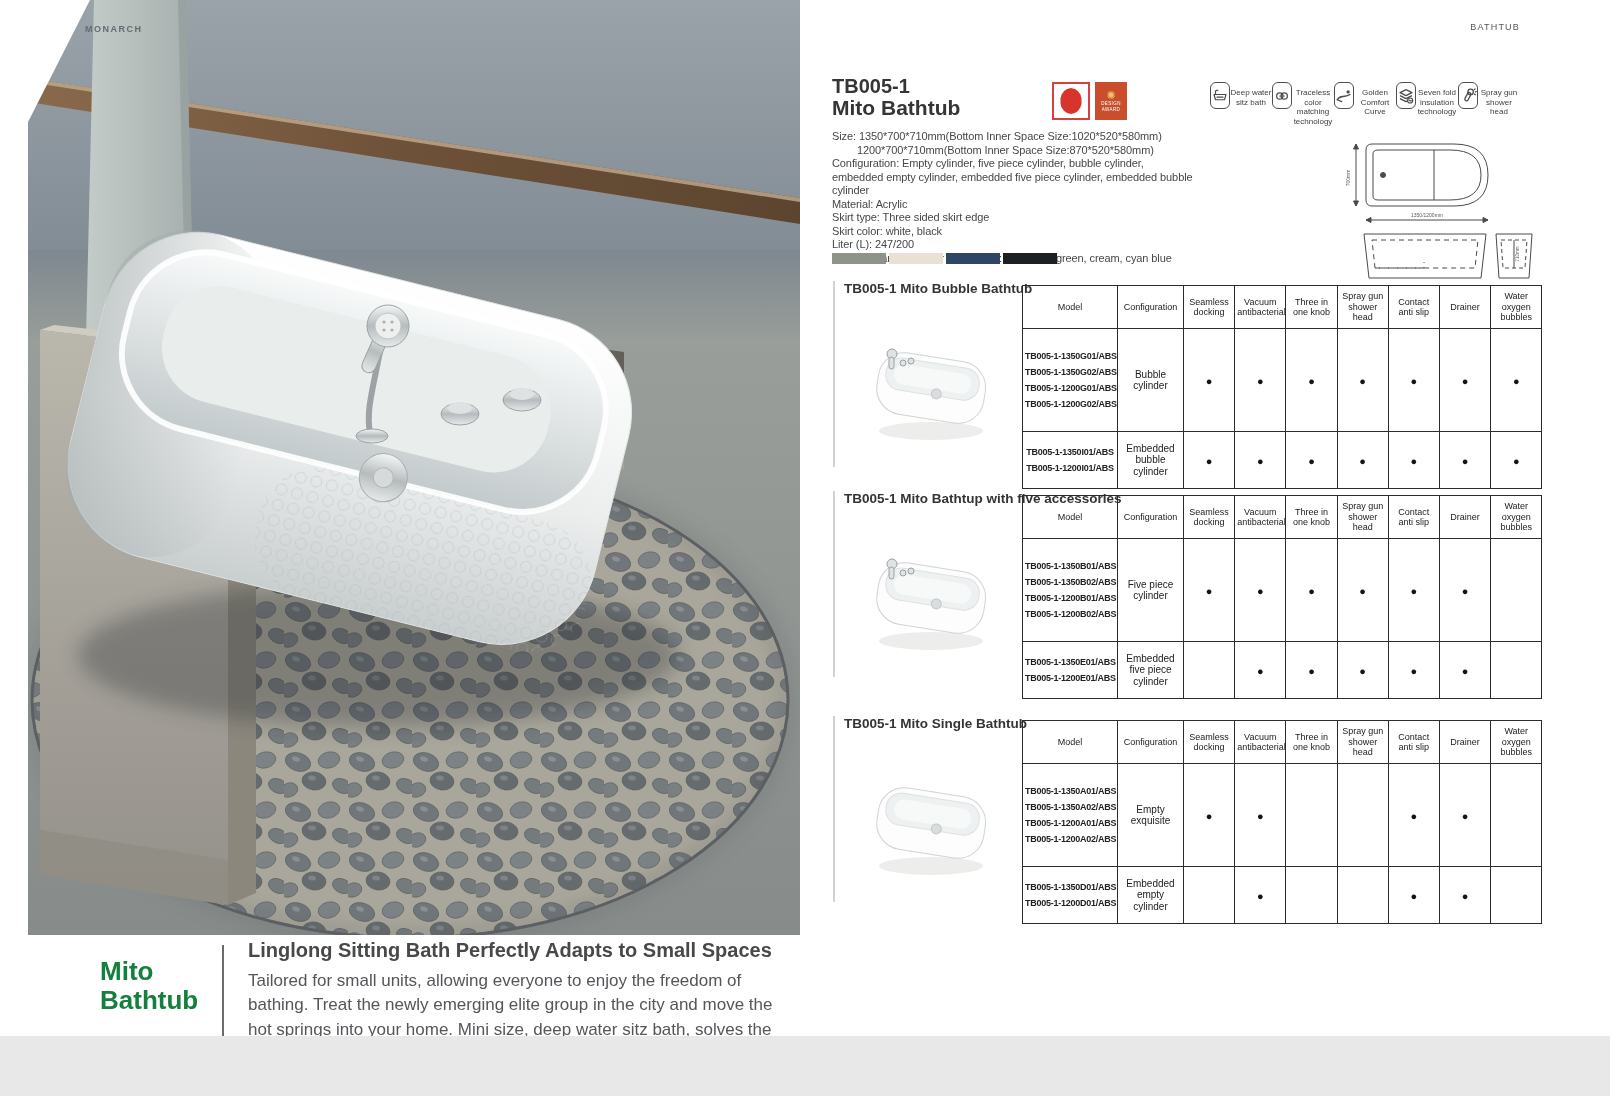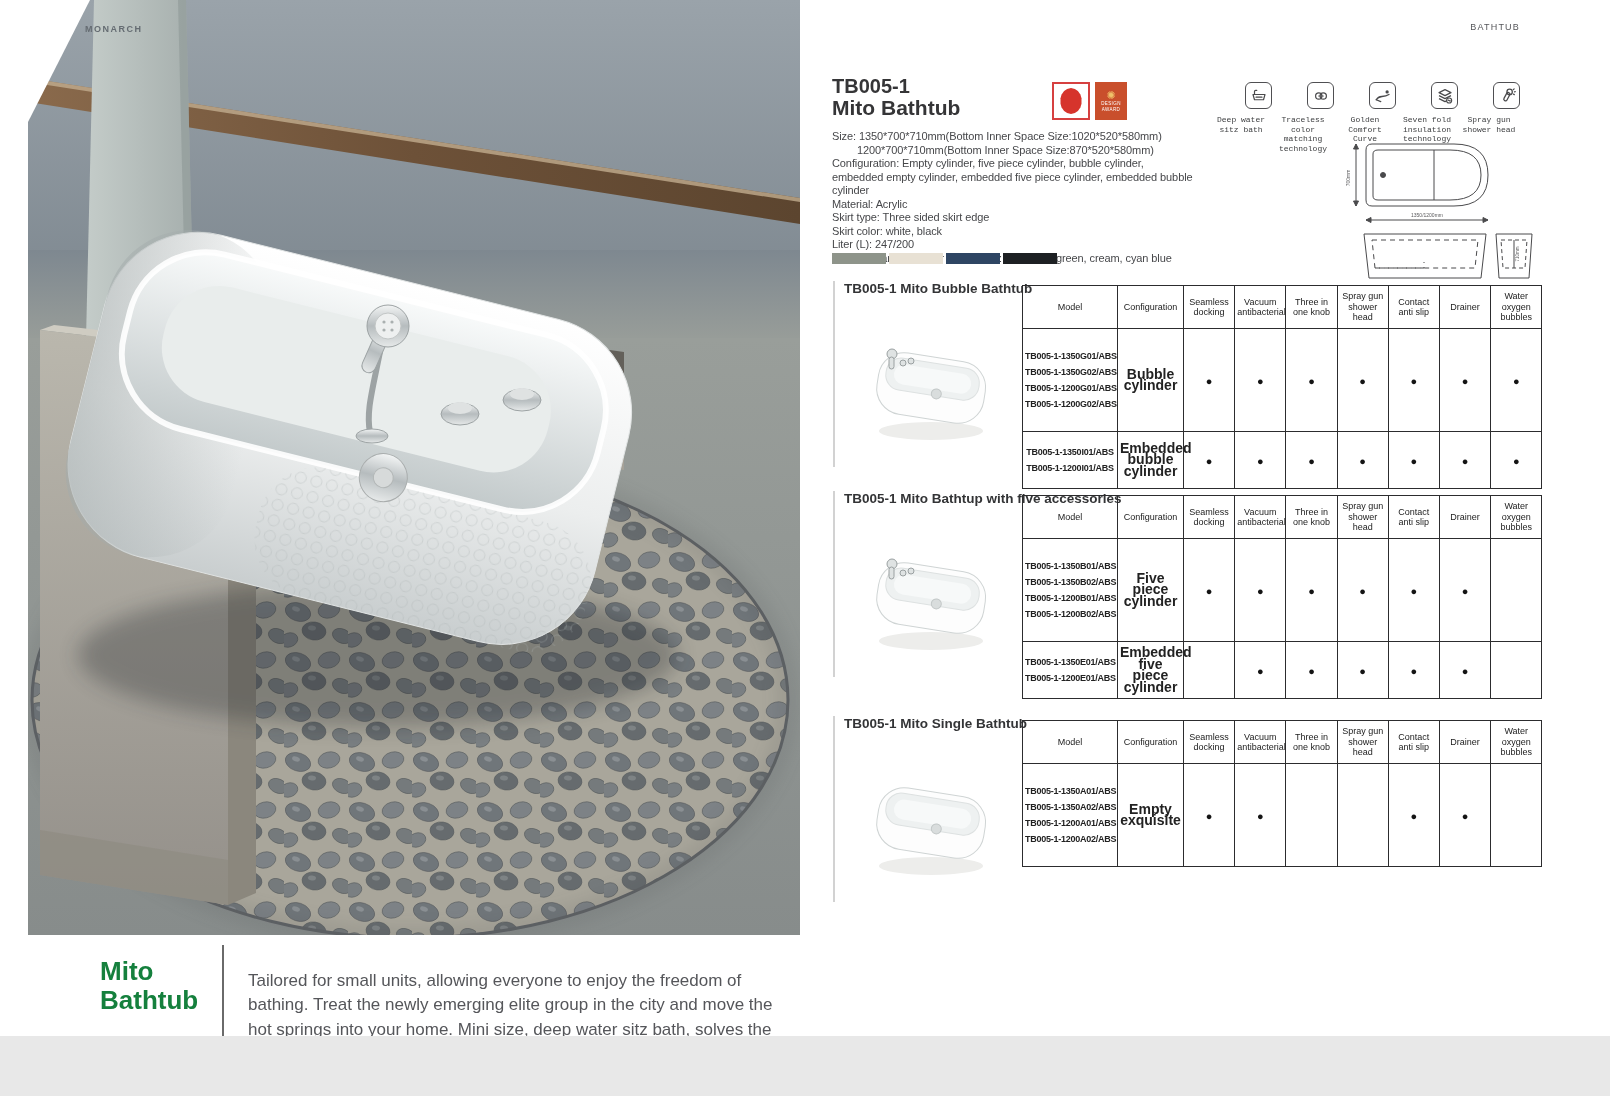--- a/index.html
+++ b/index.html
@@ -32,37 +32,37 @@
   .badge-design{width:32px;height:38px;background:#c94f2c;color:#fff;display:flex;flex-direction:column;align-items:center;justify-content:center;gap:1px;}
   .badge-design .star{color:#f0c36a;font-size:11px;line-height:10px;}
   .badge-design .txt{font-size:4.5px;letter-spacing:.4px;line-height:5px;text-align:center;}
   .spec-list{position:absolute;left:32px;top:130px;width:400px;}
   .spec-line{font-size:11px;line-height:13.5px;color:#46474a;letter-spacing:-0.1px;}
   .spec-indent{padding-left:25px;}
   .swatches{position:absolute;left:32px;top:253px;display:flex;gap:3px;}
   .swatch{width:54px;height:11px;}
   
   .feat-row{position:absolute;left:410px;top:82px;display:flex;}
-  .feat{width:62px;display:flex;flex-direction:column;align-items:flex-end;font-family:Liberation Mono, monospace;}
+  .feat{width:62px;display:flex;flex-direction:row;align-items:flex-start;}
   .feat-box{width:27px;height:27px;border:1.6px solid #4f4f52;border-radius:6px;display:flex;align-items:center;justify-content:center;}
   .feat-label{margin-top:6px;font-size:8px;line-height:9.5px;text-align:center;color:#3f4042;}
   
   .drawings{position:absolute;left:538px;top:140px;width:195px;height:140px;}
   
   .section{position:absolute;left:33px;width:720px;height:212px;}
   .sec-bar{position:absolute;left:0;top:-2px;width:2px;height:186px;background:#d2d2d2;}
   .sec-title{position:absolute;left:11px;top:-2px;font-size:13.5px;font-weight:bold;color:#333436;}
   .sec-thumb{position:absolute;left:26px;top:44px;width:145px;height:125px;}
   .spec-table{position:absolute;left:189px;top:2px;width:519px;border-collapse:collapse;table-layout:fixed;}
   .spec-table th,.spec-table td{border:1.2px solid #2c2c2e;padding:1px 2px;text-align:center;vertical-align:middle;}
   .spec-table th{height:43px;font-size:9px;line-height:10.5px;font-weight:400;color:#222;}
   .spec-table tr.row-tall td{height:103px;}
   .spec-table tr.row-short td{height:57px;}
   .model{font-size:9px;line-height:16px;font-weight:600;letter-spacing:-0.25px;color:#222;white-space:nowrap;}
-  .config{font-size:14px;line-height:11.5px;color:#222;font-weight:bold;}
+  .config{font-size:10px;line-height:11.5px;color:#222;}
   .dot{font-size:11px;color:#141414;}
 </style>
 </head>
 <body>
 
 <div class="canvas">
 
   <div class="left-page">
 
     <div class="scene">
@@ -187,20 +187,21 @@
     </div>
 
     <div class="brand">MONARCH</div>
 
     <div class="caption-band">
       <div class="prod-name">
         <div>Mito</div>
         <div>Bathtub</div>
       </div>
       <div class="caption-divider"></div>
+      <div class="caption-headline">Linglong Sitting Bath Perfectly Adapts to Small Spaces</div>
       <div class="caption-body">Tailored for small units, allowing everyone to enjoy the freedom of bathing. Treat the newly emerging elite group in the city and move the hot springs into your home. Mini size, deep water sitz bath, solves the space limitations of small units; Comfortable curves and exquisite details bring a comprehensive sense of immersion and relaxation.</div>
     </div>
 
     <div class="page-num l">453</div>
   </div>
 
   <div class="right-page">
     <div class="rp-header">BATHTUB</div>
 
     <div class="title-block">
@@ -509,20 +510,34 @@
                 </td>
                 <td class="config">Empty exquisite</td>
                 <td class="dotcell"><span class="dot">●</span></td>
                 <td class="dotcell"><span class="dot">●</span></td>
                 <td class="dotcell"></td>
                 <td class="dotcell"></td>
                 <td class="dotcell"><span class="dot">●</span></td>
                 <td class="dotcell"><span class="dot">●</span></td>
                 <td class="dotcell"></td>
               </tr>
+              <tr class="row-short">
+                <td>
+                  <div class="model">TB005-1-1350D01/ABS</div>
+                  <div class="model">TB005-1-1200D01/ABS</div>
+                </td>
+                <td class="config">Embedded empty cylinder</td>
+                <td class="dotcell"></td>
+                <td class="dotcell"><span class="dot">●</span></td>
+                <td class="dotcell"></td>
+                <td class="dotcell"></td>
+                <td class="dotcell"><span class="dot">●</span></td>
+                <td class="dotcell"><span class="dot">●</span></td>
+                <td class="dotcell"></td>
+              </tr>
             </tbody>
           </table>
         </div>
       </div>
 
     <div class="page-num r">454</div>
   </div>
 </div>
 
 </body></html>

